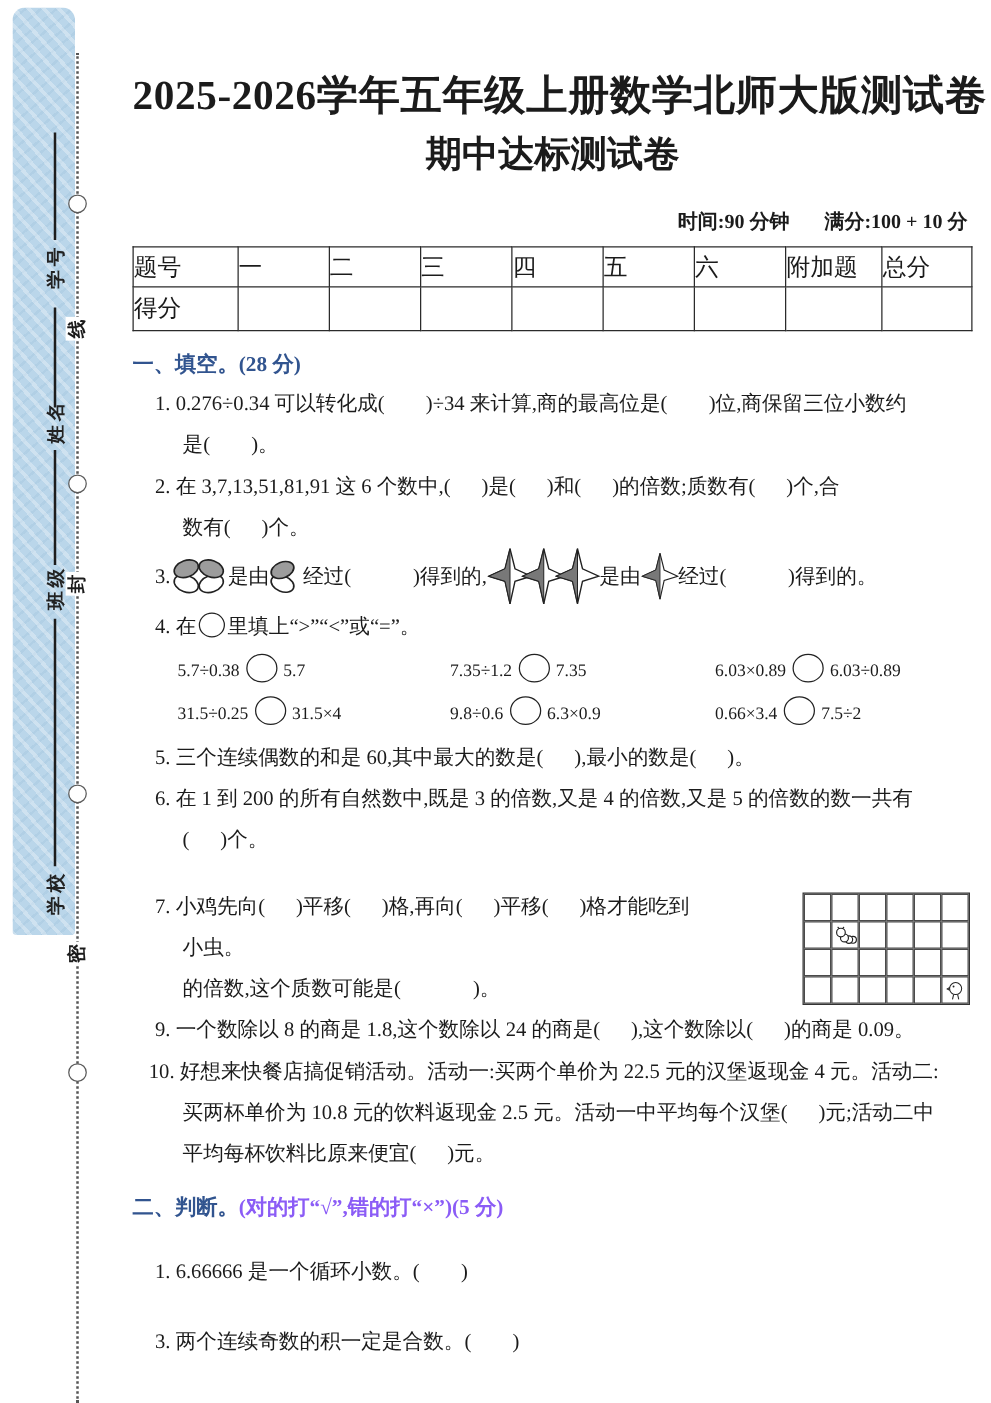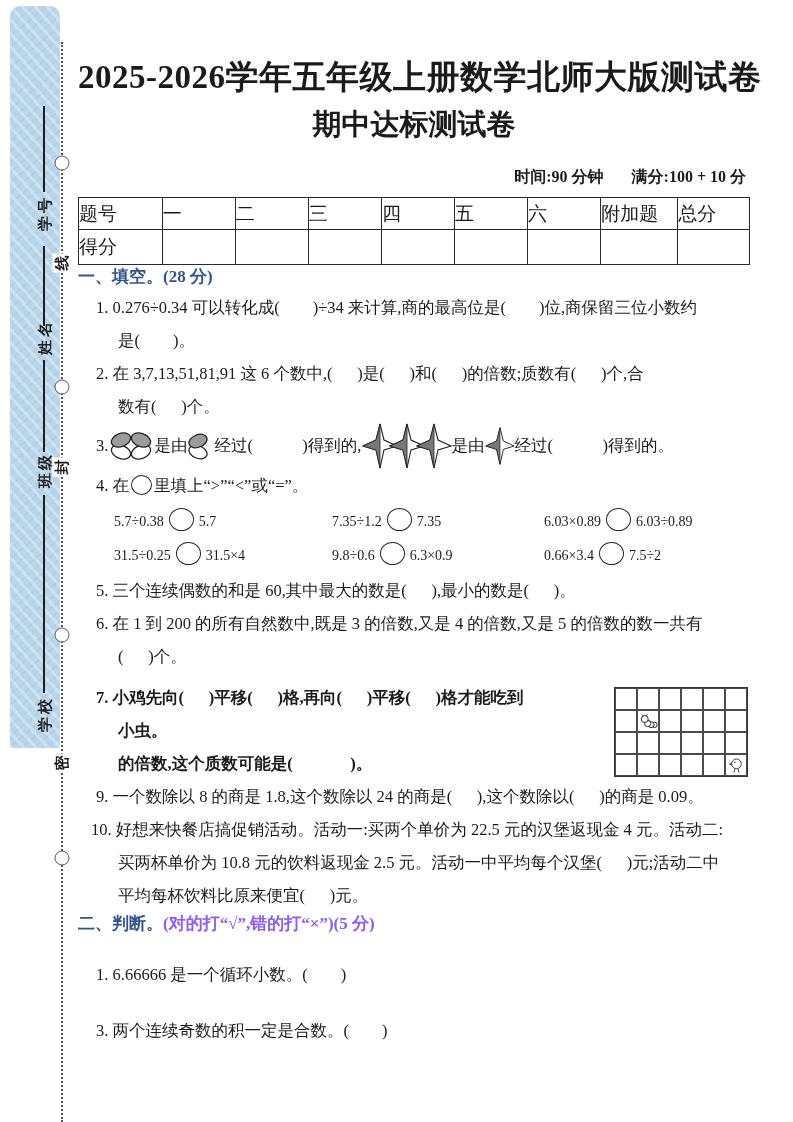--- a/index.html
+++ b/index.html
@@ -19,46 +19,46 @@
   }
   .sealline{position:absolute;left:61px;top:42px;height:1080px;border-left:2px dotted #555;z-index:1;}
   .hole{position:absolute;left:62px;width:13px;height:13px;border-radius:50%;
         border:1.6px solid #5a5a5a;background:#fff;transform:translate(-50%,-50%);z-index:3;}
   .sealchar{position:absolute;left:62px;transform:translate(-50%,-50%) rotate(-90deg);
         background:#fff;font-size:15px;font-weight:bold;padding:0 2px;z-index:2;white-space:nowrap;}
   .vlabel{position:absolute;left:45px;transform:translate(-50%,-50%) rotate(-90deg);
         font-size:15px;font-weight:bold;letter-spacing:3px;white-space:nowrap;z-index:2;color:#222;}
   .vline{position:absolute;left:43px;width:2px;background:#1d1d1d;z-index:2;}
   
-  .main{position:absolute;left:78px;top:56px;width:672px;z-index:2;}
+  .main{position:absolute;left:106px;top:56px;width:672px;z-index:2;}
   .title{font-size:33px;font-weight:900;text-align:center;letter-spacing:0.5px;line-height:42px;white-space:nowrap;}
   .subtitle{font-size:29px;font-weight:900;text-align:center;margin-top:8px;line-height:36px;}
   .meta{margin-top:25px;text-align:right;font-weight:bold;font-size:16px;padding-right:4px;white-space:pre-wrap;}
   .meta span{margin-left:28px;}
   table.score{border-collapse:collapse;width:100%;margin-top:9px;table-layout:fixed;}
   table.score td{border:1.6px solid #2b2b2b;text-align:left;font-size:19px;height:31px;padding:0;}
   table.score tr.r2 td{height:34px;}
   
-  .sec-h{font-size:17px;font-weight:bold;color:#31548f;white-space:pre-wrap;}
+  .sec-h{margin-top:15px;font-size:17px;font-weight:bold;color:#31548f;white-space:pre-wrap;}
   .sec-h .note{color:#8b5cf6;font-weight:bold;}
   .q{font-size:16.5px;line-height:33px;padding-left:18px;white-space:pre-wrap;}
   .q.first{margin-top:3px;}
   .cont{padding-left:40px;}
   .num-l{padding-left:13px;}
   .cmp{display:grid;grid-template-columns:218px 212px 1fr;padding-left:36px;row-gap:11px;margin-top:6px;font-size:14px;}
   .cmp .item{white-space:nowrap;}
   .ccircle{display:inline-block;width:23px;height:21px;border:1.6px solid #222;border-radius:50%;
            vertical-align:-5px;margin:0 5px;background:#fff;}
   .ccircle.small{width:19px;height:18px;vertical-align:-4px;margin:0 2px;}
   .shape-row{display:flex;align-items:center;padding-left:18px;font-size:16.5px;line-height:46px;white-space:pre-wrap;}
   .shape-row svg{flex:none;}
   .stars3{display:flex;align-items:center;}
   .stars3 svg{margin-right:-9px;}
   
-  .q78{display:flex;margin-top:8px;font-weight:bold;}
+  .q78{display:flex;margin-top:20px;}
   .q78-left{flex:1;}
   .pgrid{flex:none;display:grid;grid-template-columns:repeat(6,22px);grid-auto-rows:22px;
          border:1.8px solid #333;margin-top:6px;margin-right:2px;align-self:flex-start;}
   .pgrid .gc{border:0.8px solid #4a4a4a;display:flex;align-items:center;justify-content:center;}
   
   .jrow{display:flex;justify-content:flex-start;font-size:16.5px;line-height:33px;
         padding-left:18px;padding-right:10px;margin-top:23px;white-space:pre-wrap;}
 </style>
 </head>
 <body>

